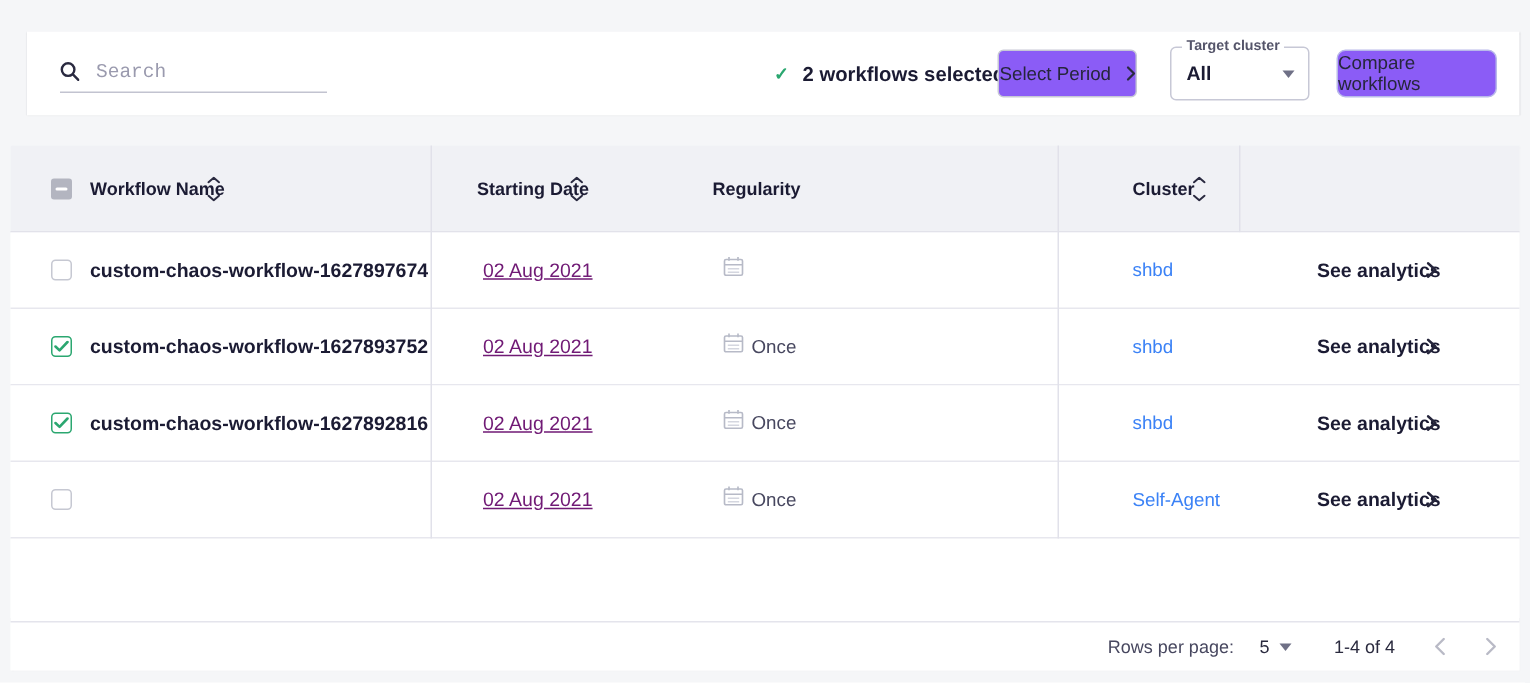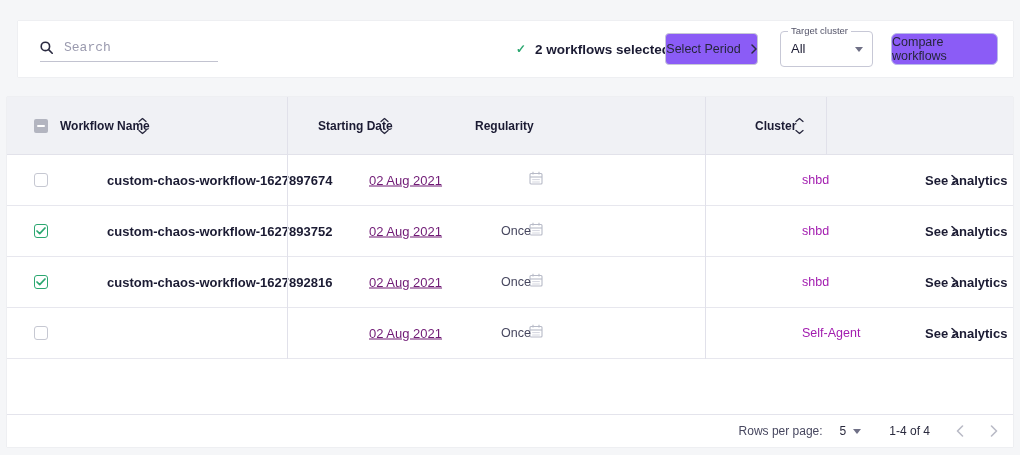--- a/index.html
+++ b/index.html
@@ -31,41 +31,41 @@
 
   .btn {
     position:absolute; display:flex; align-items:center; justify-content:center; gap:10px;
     background:#8b5cf6; cursor:pointer; font-size:12.5px; color:#26263c;
   }
   #select-period { left:647px; top:12px; width:93px; height:32px; border:1px solid #c7c8d6; border-radius:4px; }
   #compare-btn  { left:873px; top:12px; width:107px; height:32px; border:1.5px solid #b9b9ea; border-radius:6px; font-weight:400; }
 
   .select-field {
     position:absolute; left:762px; top:10px; width:93px; height:36px;
-    border:1px solid #c7c8d6; border-radius:4px; background:#fff; cursor:pointer;
+    border:1px solid #c7c8d6; border-radius:4px; background:#fff; cursor:pointer;font-weight:bold;
   }
   .select-field .fieldset-label {
     position:absolute; top:-7px; left:7px; background:#fff; padding:0 3px;
     font-size:9.5px; color:#55556a; white-space:nowrap;
   }
   .select-field .value { position:absolute; left:10px; top:9px; font-size:13px; color:#1b1b33; }
   .select-field .caret, .rpp-caret { display:inline-block; width:0; height:0;
     border-left:4px solid transparent; border-right:4px solid transparent; border-top:5px solid #6f7086; }
   .select-field .caret { position:absolute; right:9px; top:15px; }
 
   
   #table-card { left:7px; top:97px; width:1006px; height:350px; }
   .thead { position:relative; height:58px; background:#f0f1f5; border-bottom:1px solid #e2e2ea; }
   .hdr-label { position:absolute; top:50%; transform:translateY(-50%); font-size:12px; font-weight:700; color:#1b1b33; white-space:nowrap; }
   .sorter { position:absolute; top:50%; transform:translateY(-50%); display:flex; flex-direction:column; gap:7px; cursor:pointer; }
 
   .vdiv { position:absolute; width:1px; background:#e1e1ea; top:0; }
 
   .trow { position:relative; height:51px; border-bottom:1px solid #e7e7ee; background:#fff; }
-  .cell { position:absolute; top:50%; transform:translateY(-50%); white-space:nowrap;margin-left:47px; }
+  .cell { position:absolute; top:50%; transform:translateY(-50%); white-space:nowrap; }
   .cbx {
     position:absolute; left:27px; top:50%; transform:translateY(-50%);
     width:14px; height:14px; border:1.5px solid #c6c8d2; border-radius:3px; background:#fff;
     cursor:pointer; display:flex; align-items:center; justify-content:center;
   }
   .cbx svg { display:none; }
   .cbx.checked { border-color:#2ba770; }
   .cbx.checked svg { display:block; }
   .cbx-ind {
     position:absolute; left:27px; top:50%; transform:translateY(-50%);
@@ -75,21 +75,21 @@
   .cbx-ind::after { content:""; width:8px; height:2px; background:#fff; border-radius:1px; }
 
   .wf-name  { left:53px; font-size:13px; font-weight:700; color:#1b1b33; }
   .date     { left:315px; font-size:13px; color:#701a75;text-decoration:underline; }
   .cal-icon { left:475px; }
   .reg {
     position:absolute; left:494px; top:0; height:51px;
     display:flex; flex-direction:column; justify-content:center;
     font-size:12.5px; color:#47475f; line-height:1.4;
   }
-  .cluster  { left:748px; font-size:12.5px; color:#a21caf; }
+  .cluster  { left:748px; font-size:12.5px; color:#3b82f6; }
   .see-analytics { left:871px; font-size:13px; font-weight:700; color:#1b1b33; cursor:pointer; text-decoration:none; }
   .row-chev { position:absolute; left:944px; top:50%; transform:translateY(-50%); cursor:pointer; display:flex; }
 
   .spacer { height:53px; background:#fff; }
 
   .pagination {
     position:absolute; left:0; right:0; bottom:0; height:33px;
     border-top:1px solid #e4e4ec; background:#fff;
     display:flex; align-items:center; justify-content:flex-end; padding-right:15px;
     font-size:12px; color:#47475f;margin-top:12px;

